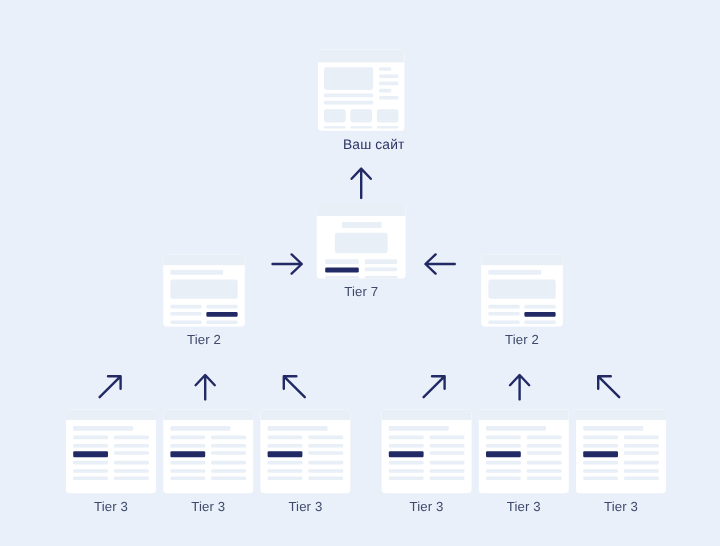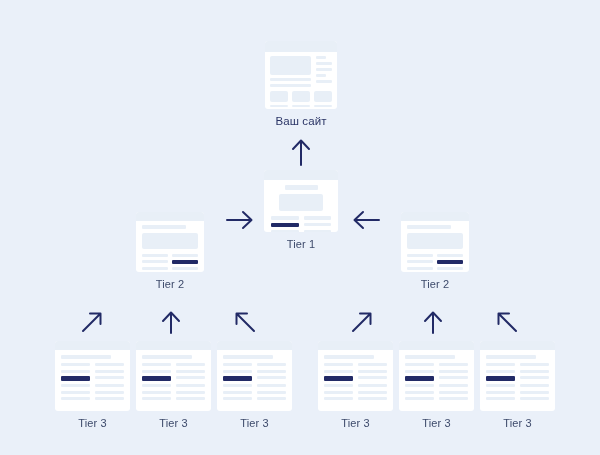--- a/index.html
+++ b/index.html
@@ -49,20 +49,21 @@
     text-align: center;
     color: #3d4a6b;
     font-size: 11px;
     letter-spacing: .1px;
     margin-top: 6px;
     white-space: nowrap;
   }
   .label.site {
     color: #2b3566;
     font-size: 11.5px;
+    text-align: right;
   }
 
   
   .site-card { width: 72px; height: 68px; padding: 0; }
   .site-card .topbar { height: 11px; }
   .site-inner { padding: 4px 5px 0 5px; display: flex; gap: 5px; }
   .site-left { width: 41px; }
   .site-hero { height: 19px; width: 100%; }
   .site-left .bar { height: 3px; margin-top: 3px; }
   .site-right { flex: 1; display: flex; flex-direction: column; gap: 3px; }
@@ -175,21 +176,21 @@
             <div class="bar dark"></div>
             <div class="bar"></div>
           </div>
           <div class="t1-row">
             <div class="bar"></div>
             <div class="bar"></div>
           </div>
         </div>
       </div>
     </div>
-    <div class="label">Tier 1</div>
+    <div class="label">Tier 7</div>
   </div>
 
   <div class="arrow" style="left:226px; top:209px;">
     <svg width="28" height="22" viewBox="0 0 28 22">
       <path d="M1 11 L25 11 M17 3 L25.5 11 L17 19" fill="none" stroke="#222a66" stroke-width="2" stroke-linecap="round" stroke-linejoin="round"></path>
     </svg>
   </div>
 
   <div class="arrow" style="left:352px; top:209px;">
     <svg width="28" height="22" viewBox="0 0 28 22">

